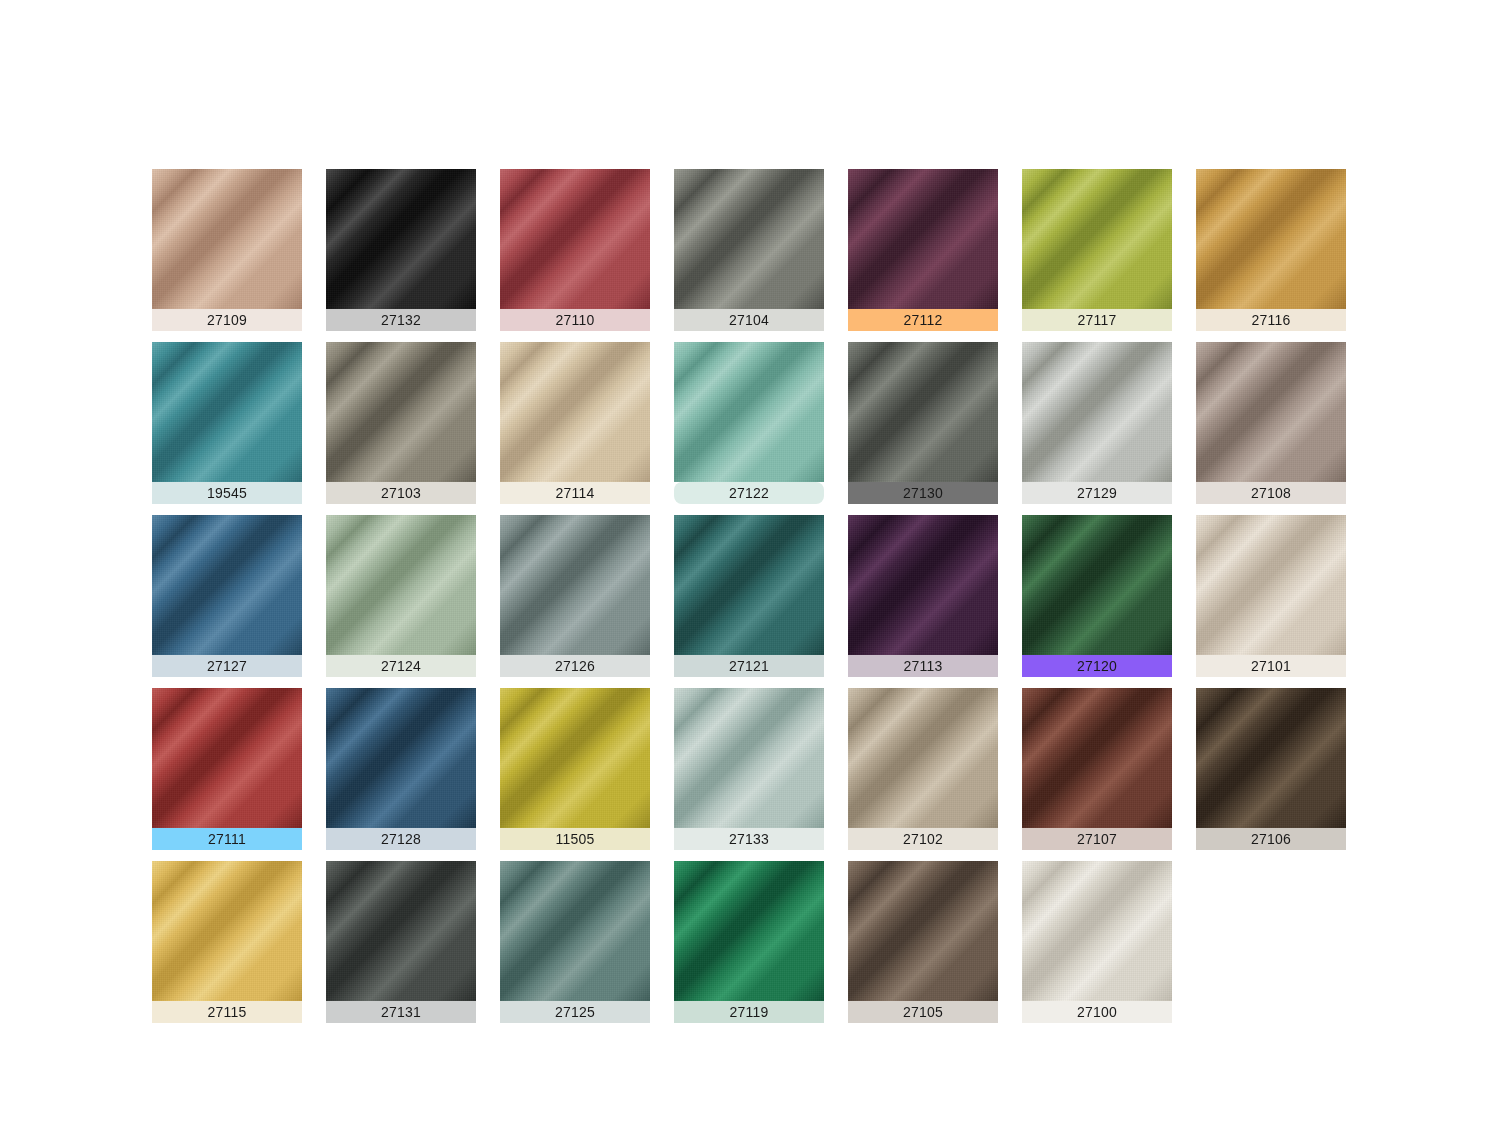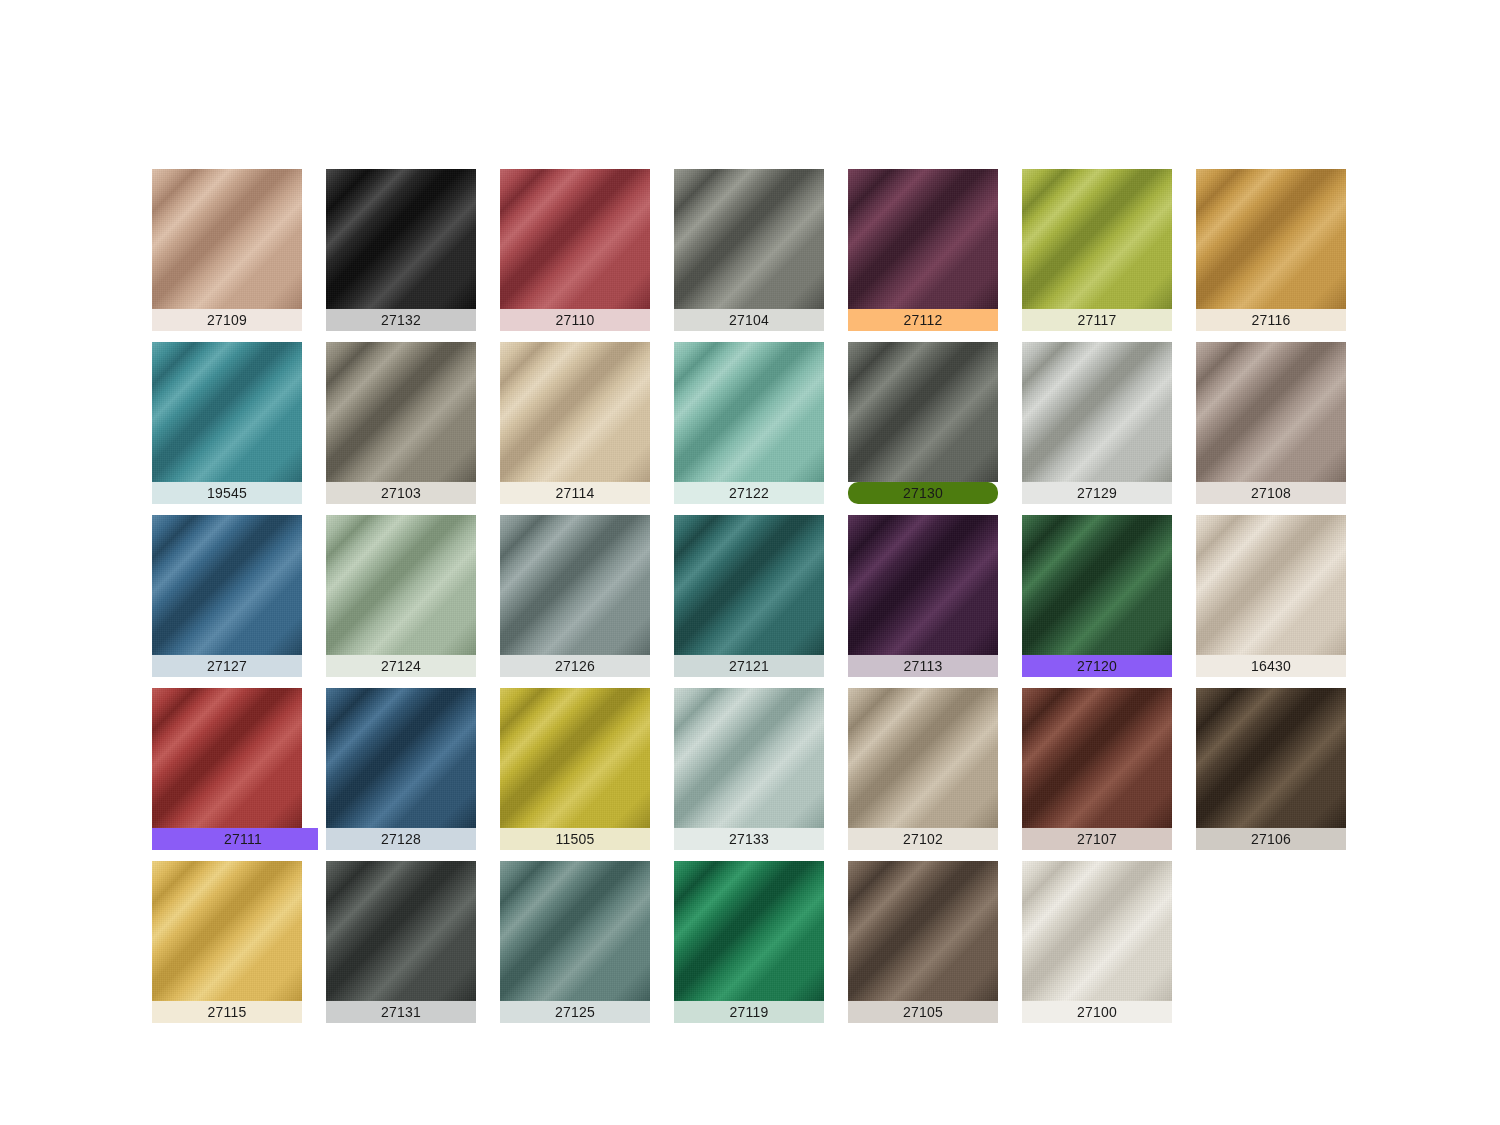--- a/index.html
+++ b/index.html
@@ -149,28 +149,28 @@
           <div class="fabric" style="background: linear-gradient(135deg, rgb(232, 218, 192) 0%, rgb(214, 196, 164) 8%, rgb(181, 161, 131) 15%, rgb(214, 196, 164) 21%, rgb(232, 218, 192) 27%, rgb(214, 196, 164) 33%, rgb(181, 161, 131) 42%, rgb(181, 161, 131) 47%, rgb(214, 196, 164) 55%, rgb(232, 218, 192) 63%, rgb(214, 196, 164) 72%, rgb(214, 196, 164) 86%, rgb(181, 161, 131) 100%);"></div>
           <div class="weave"></div>
         </div>
         <div class="swatch-label" style="background: rgb(241, 236, 224); color: rgb(26, 26, 26);">27114</div>
       </div>
       <div class="swatch-tile">
         <div class="swatch-image">
           <div class="fabric" style="background: linear-gradient(135deg, rgb(165, 210, 198) 0%, rgb(132, 189, 174) 8%, rgb(92, 153, 138) 15%, rgb(132, 189, 174) 21%, rgb(165, 210, 198) 27%, rgb(132, 189, 174) 33%, rgb(92, 153, 138) 42%, rgb(92, 153, 138) 47%, rgb(132, 189, 174) 55%, rgb(165, 210, 198) 63%, rgb(132, 189, 174) 72%, rgb(132, 189, 174) 86%, rgb(92, 153, 138) 100%);"></div>
           <div class="weave"></div>
         </div>
-        <div class="swatch-label" style="background: rgb(220, 236, 231); color: rgb(26, 26, 26);">27122</div>
+        <div class="swatch-label" style="background: rgb(220, 236, 231); color: rgb(26, 26, 26); border-radius: 8px;">27122</div>
       </div>
       <div class="swatch-tile">
         <div class="swatch-image">
           <div class="fabric" style="background: linear-gradient(135deg, rgb(128, 132, 124) 0%, rgb(98, 102, 95) 8%, rgb(65, 68, 63) 15%, rgb(98, 102, 95) 21%, rgb(128, 132, 124) 27%, rgb(98, 102, 95) 33%, rgb(65, 68, 63) 42%, rgb(65, 68, 63) 47%, rgb(98, 102, 95) 55%, rgb(128, 132, 124) 63%, rgb(98, 102, 95) 72%, rgb(98, 102, 95) 86%, rgb(65, 68, 63) 100%);"></div>
           <div class="weave"></div>
         </div>
-        <div class="swatch-label" style="background: #4d7c0f; color: rgb(26, 26, 26); border-radius: 10px;">27130</div>
+        <div class="swatch-label" style="background: #737373; color: rgb(26, 26, 26);">27130</div>
       </div>
       <div class="swatch-tile">
         <div class="swatch-image">
           <div class="fabric" style="background: linear-gradient(135deg, rgb(218, 220, 216) 0%, rgb(188, 191, 186) 8%, rgb(148, 151, 143) 15%, rgb(188, 191, 186) 21%, rgb(218, 220, 216) 27%, rgb(188, 191, 186) 33%, rgb(148, 151, 143) 42%, rgb(148, 151, 143) 47%, rgb(188, 191, 186) 55%, rgb(218, 220, 216) 63%, rgb(188, 191, 186) 72%, rgb(188, 191, 186) 86%, rgb(148, 151, 143) 100%);"></div>
           <div class="weave"></div>
         </div>
         <div class="swatch-label" style="background: rgb(228, 229, 227); color: rgb(26, 26, 26);">27129</div>
       </div>
       <div class="swatch-tile">
         <div class="swatch-image">
@@ -219,28 +219,28 @@
           <div class="fabric" style="background: linear-gradient(135deg, rgb(67, 122, 78) 0%, rgb(43, 86, 54) 8%, rgb(24, 54, 32) 15%, rgb(43, 86, 54) 21%, rgb(67, 122, 78) 27%, rgb(43, 86, 54) 33%, rgb(24, 54, 32) 42%, rgb(24, 54, 32) 47%, rgb(43, 86, 54) 55%, rgb(67, 122, 78) 63%, rgb(43, 86, 54) 72%, rgb(43, 86, 54) 86%, rgb(24, 54, 32) 100%);"></div>
           <div class="weave"></div>
         </div>
         <div class="swatch-label" style="background: #8b5cf6; color: rgb(26, 26, 26); text-align: center;">27120</div>
       </div>
       <div class="swatch-tile">
         <div class="swatch-image">
           <div class="fabric" style="background: linear-gradient(135deg, rgb(236, 228, 216) 0%, rgb(216, 205, 189) 8%, rgb(189, 176, 158) 15%, rgb(216, 205, 189) 21%, rgb(236, 228, 216) 27%, rgb(216, 205, 189) 33%, rgb(189, 176, 158) 42%, rgb(189, 176, 158) 47%, rgb(216, 205, 189) 55%, rgb(236, 228, 216) 63%, rgb(216, 205, 189) 72%, rgb(216, 205, 189) 86%, rgb(189, 176, 158) 100%);"></div>
           <div class="weave"></div>
         </div>
-        <div class="swatch-label" style="background: rgb(239, 234, 226); color: rgb(26, 26, 26);">16430</div>
+        <div class="swatch-label" style="background: rgb(239, 234, 226); color: rgb(26, 26, 26);">27101</div>
       </div>
       <div class="swatch-tile">
         <div class="swatch-image">
           <div class="fabric" style="background: linear-gradient(135deg, rgb(194, 91, 87) 0%, rgb(168, 60, 58) 8%, rgb(123, 36, 34) 15%, rgb(168, 60, 58) 21%, rgb(194, 91, 87) 27%, rgb(168, 60, 58) 33%, rgb(123, 36, 34) 42%, rgb(123, 36, 34) 47%, rgb(168, 60, 58) 55%, rgb(194, 91, 87) 63%, rgb(168, 60, 58) 72%, rgb(168, 60, 58) 86%, rgb(123, 36, 34) 100%);"></div>
           <div class="weave"></div>
         </div>
-        <div class="swatch-label" style="background: #8b5cf6; color: rgb(26, 26, 26); padding-left: 16px;">27111</div>
+        <div class="swatch-label" style="background: #7dd3fc; color: rgb(26, 26, 26);">27111</div>
       </div>
       <div class="swatch-tile">
         <div class="swatch-image">
           <div class="fabric" style="background: linear-gradient(135deg, rgb(74, 117, 150) 0%, rgb(47, 85, 114) 8%, rgb(27, 55, 76) 15%, rgb(47, 85, 114) 21%, rgb(74, 117, 150) 27%, rgb(47, 85, 114) 33%, rgb(27, 55, 76) 42%, rgb(27, 55, 76) 47%, rgb(47, 85, 114) 55%, rgb(74, 117, 150) 63%, rgb(47, 85, 114) 72%, rgb(47, 85, 114) 86%, rgb(27, 55, 76) 100%);"></div>
           <div class="weave"></div>
         </div>
         <div class="swatch-label" style="background: rgb(204, 215, 224); color: rgb(26, 26, 26);">27128</div>
       </div>
       <div class="swatch-tile">
         <div class="swatch-image">

